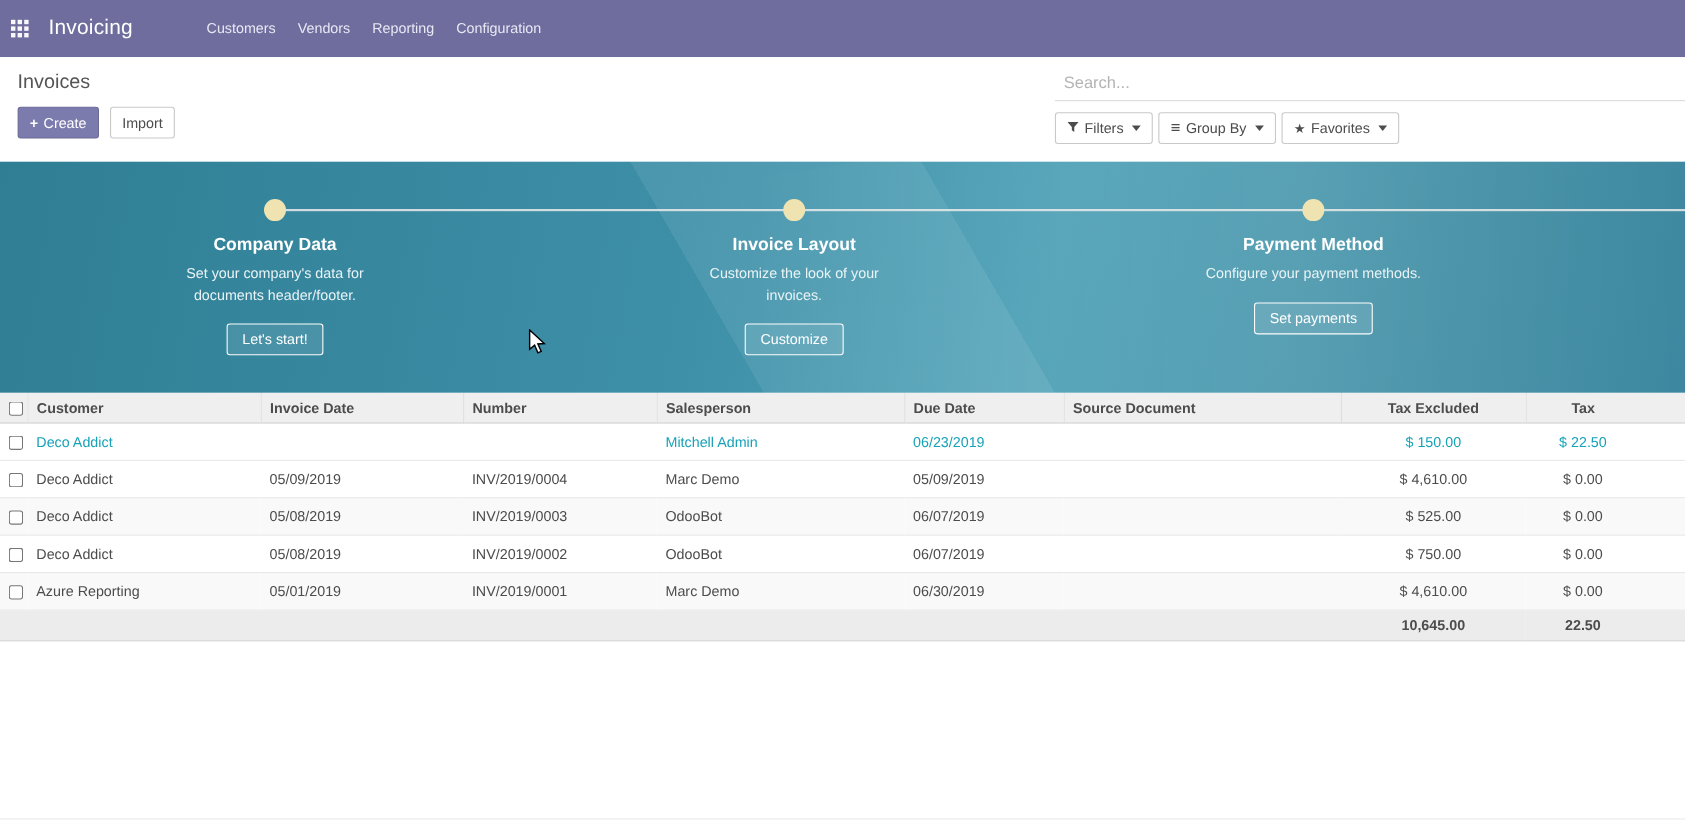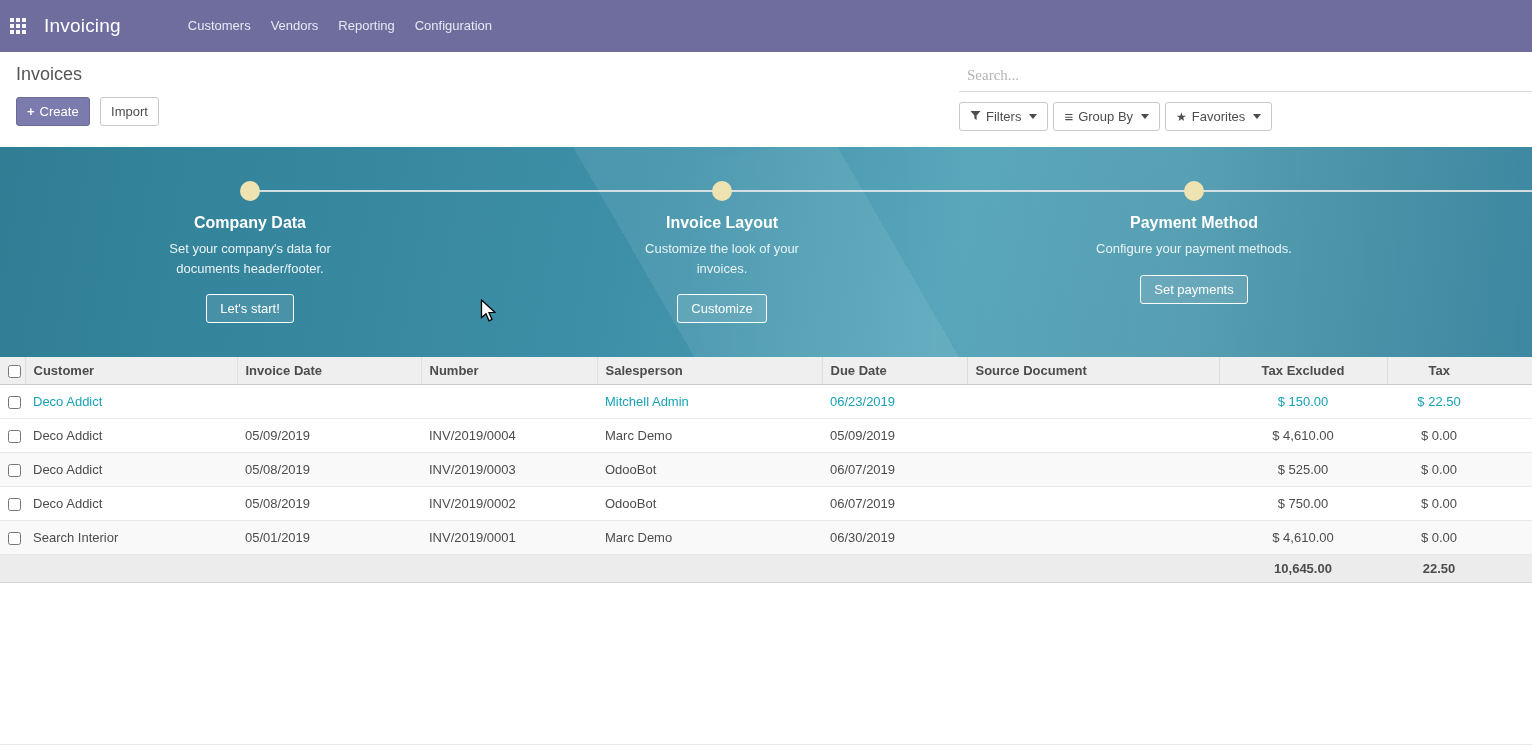--- a/index.html
+++ b/index.html
@@ -41,21 +41,21 @@
     border:1px solid #c9c9c9; border-radius:3px; background:#fff; color:#4c4c4c;
     cursor:pointer; line-height:15px;
   }
   .btn-primary { background:var(--primary,#7c7bad); border-color:#6b6a97; color:#fff; }
   .cp-buttons .btn { margin-right:6px; }
   .plus-glyph { font-weight:bold; font-size:13px; line-height:13px; }
 
   .cp-right { width:573px; display:flex; flex-direction:column; }
   .search-input {
     width:100%; border:none; border-bottom:1px solid #dcdcdc;
-    font-family:Liberation Serif, serif; font-size:15px; padding:5px 8px 7px; color:#555; outline:none;
+    font-family:Liberation Sans, sans-serif; font-size:15px; padding:5px 8px 7px; color:#555; outline:none;
   }
   .search-input::placeholder { color:#b4b4b4; }
   .filter-row { margin-top:10px; display:flex; gap:5px; }
   .caret-down {
     width:0; height:0; margin-left:3px;
     border-left:4px solid transparent; border-right:4px solid transparent;
     border-top:5px solid #4c4c4c;
   }
   .funnel-icon svg, .star-glyph, .group-glyph { display:inline-block; }
   .star-glyph { font-size:12px; line-height:12px; }
@@ -271,21 +271,21 @@
       <td>05/08/2019</td>
       <td>INV/2019/0002</td>
       <td>OdooBot</td>
       <td>06/07/2019</td>
       <td></td>
       <td class="num">$ 750.00</td>
       <td class="num col-tax-pad">$ 0.00</td>
     </tr>
     <tr>
       <td class="cb-cell"><input type="checkbox" style=""></td>
-      <td>Search Interior</td>
+      <td>Azure Reporting</td>
       <td>05/01/2019</td>
       <td>INV/2019/0001</td>
       <td>Marc Demo</td>
       <td>06/30/2019</td>
       <td></td>
       <td class="num">$ 4,610.00</td>
       <td class="num col-tax-pad">$ 0.00</td>
     </tr>
   </tbody>
   <tfoot>

